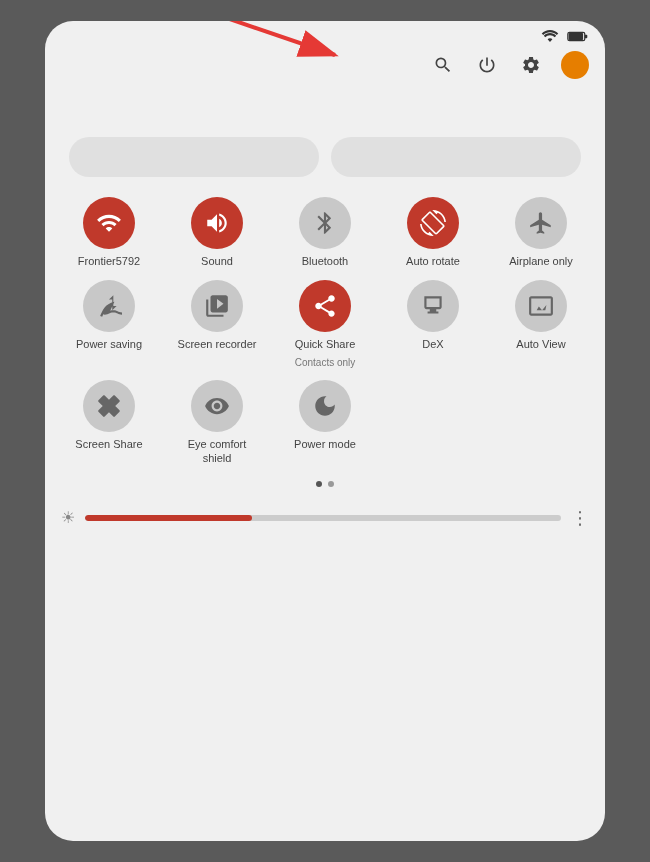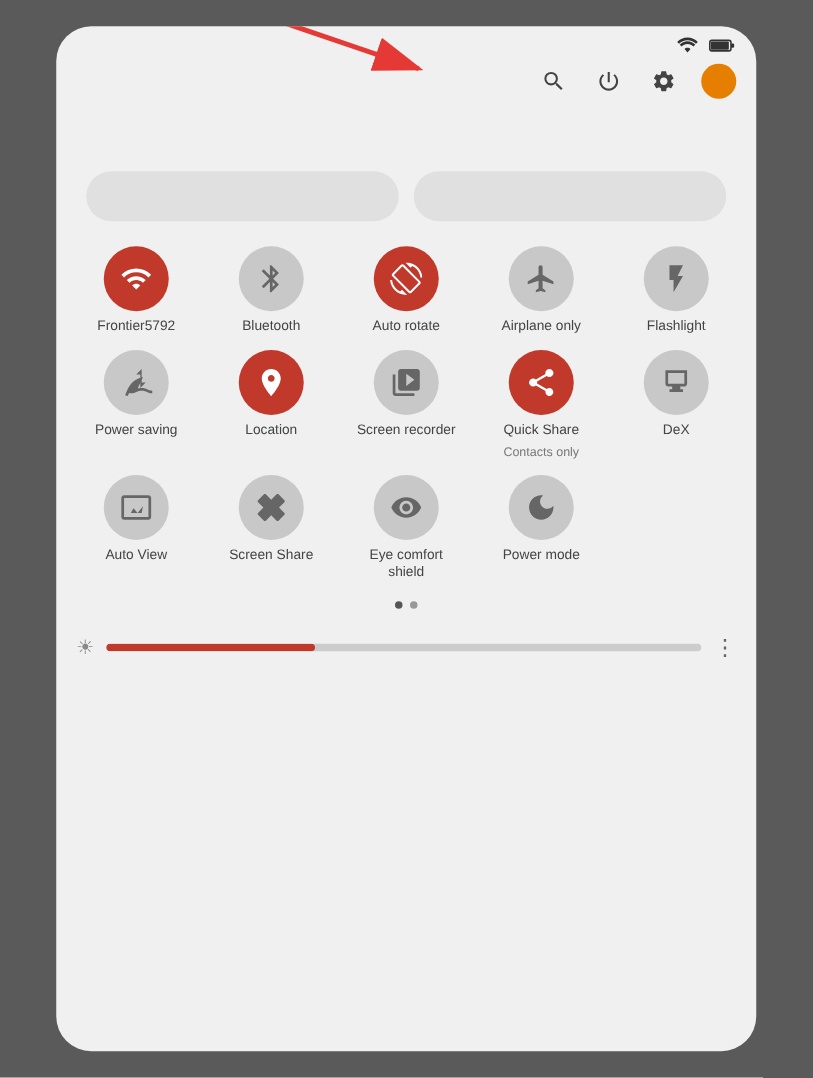--- a/index.html
+++ b/index.html
@@ -261,20 +261,28 @@
   <div class="tiles-grid" id="tiles-container">
   <div class="tile">
         <div class="tile-icon active">
           <svg viewBox="0 0 24 24" fill="white" width="26" height="26">
             <path d="M1 9l2 2c4.97-4.97 13.03-4.97 18 0l2-2C16.93 2.93 7.08 2.93 1 9zm8 8l3 3 3-3c-1.66-1.66-4.34-1.66-6 0zm-4-4l2 2c2.76-2.76 7.24-2.76 10 0l2-2C15.14 9.14 8.87 9.14 5 13z"></path>
           </svg>
         </div>
         <div class="tile-label">Frontier5792</div>
       </div>
       <div class="tile">
+        <div class="tile-icon active">
+          <svg viewBox="0 0 24 24" fill="white" width="26" height="26">
+            <path d="M3 9v6h4l5 5V4L7 9H3zm13.5 3c0-1.77-1.02-3.29-2.5-4.03v8.05c1.48-.73 2.5-2.25 2.5-4.02zM14 3.23v2.06c2.89.86 5 3.54 5 6.71s-2.11 5.85-5 6.71v2.06c4.01-.91 7-4.49 7-8.77s-2.99-7.86-7-8.77z"></path>
+          </svg>
+        </div>
+        <div class="tile-label">Sound</div>
+      </div>
+      <div class="tile">
         <div class="tile-icon inactive">
           <svg viewBox="0 0 24 24" fill="#666" width="26" height="26">
             <path d="M17.71 7.71L12 2h-1v7.59L6.41 5 5 6.41 10.59 12 5 17.59 6.41 19 11 14.41V22h1l5.71-5.71-4.3-4.29 4.3-4.29zM13 5.83l1.88 1.88L13 9.59V5.83zm1.88 10.46L13 18.17v-3.76l1.88 1.88z"></path>
           </svg>
         </div>
         <div class="tile-label">Bluetooth</div>
       </div>
       <div class="tile">
         <div class="tile-icon active">
           <svg viewBox="0 0 24 24" fill="white" width="26" height="26">
@@ -287,40 +295,24 @@
         <div class="tile-icon inactive">
           <svg viewBox="0 0 24 24" fill="#666" width="26" height="26">
             <path d="M21 16v-2l-8-5V3.5c0-.83-.67-1.5-1.5-1.5S10 2.67 10 3.5V9l-8 5v2l8-2.5V19l-2 1.5V22l3.5-1 3.5 1v-1.5L13 19v-5.5l8 2.5z"></path>
           </svg>
         </div>
         <div class="tile-label">Airplane only</div>
       </div>
       <div class="tile">
         <div class="tile-icon inactive">
           <svg viewBox="0 0 24 24" fill="#666" width="26" height="26">
-            <path d="M7 2v11h3v9l7-12h-4l4-8z"></path>
-          </svg>
-        </div>
-        <div class="tile-label">Flashlight</div>
-      </div>
-      <div class="tile">
-        <div class="tile-icon inactive">
-          <svg viewBox="0 0 24 24" fill="#666" width="26" height="26">
             <path d="M17 8C8 10 5.9 16.17 3.82 21.34L5.71 22l1-2.3A4.49 4.49 0 0 0 8 20c4 0 4-2 8-2s4 2 8 2v-2c-4 0-4-2-8-2-1.25 0-2.1.17-2.83.33C14.18 13.82 15.62 11.4 17 8zm-1-6l-4 4h3v10l4-4h-3z"></path>
           </svg>
         </div>
         <div class="tile-label">Power saving</div>
-      </div>
-      <div class="tile">
-        <div class="tile-icon active">
-          <svg viewBox="0 0 24 24" fill="white" width="26" height="26">
-            <path d="M12 2C8.13 2 5 5.13 5 9c0 5.25 7 13 7 13s7-7.75 7-13c0-3.87-3.13-7-7-7zm0 9.5c-1.38 0-2.5-1.12-2.5-2.5s1.12-2.5 2.5-2.5 2.5 1.12 2.5 2.5-1.12 2.5-2.5 2.5z"></path>
-          </svg>
-        </div>
-        <div class="tile-label">Location</div>
       </div>
       <div class="tile">
         <div class="tile-icon inactive">
           <svg viewBox="0 0 24 24" fill="#666" width="26" height="26">
             <path d="M4 6H2v14c0 1.1.9 2 2 2h14v-2H4V6zm16-4H8c-1.1 0-2 .9-2 2v12c0 1.1.9 2 2 2h12c1.1 0 2-.9 2-2V4c0-1.1-.9-2-2-2zm-8 12.5v-9l6 4.5-6 4.5z"></path>
           </svg>
         </div>
         <div class="tile-label">Screen recorder</div>
       </div>
       <div class="tile">

